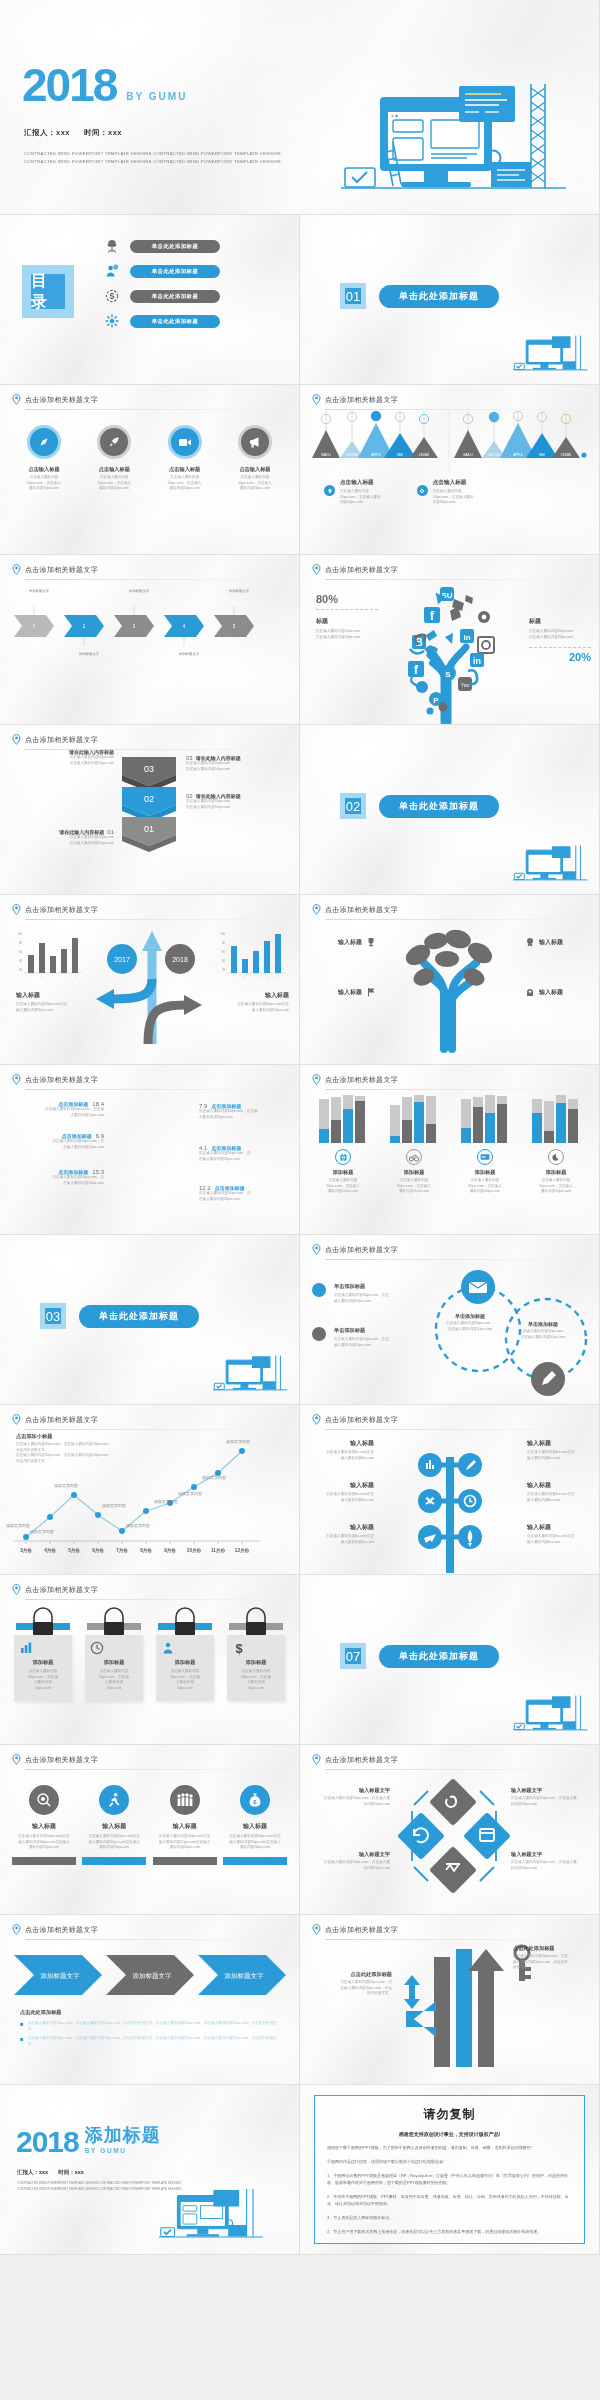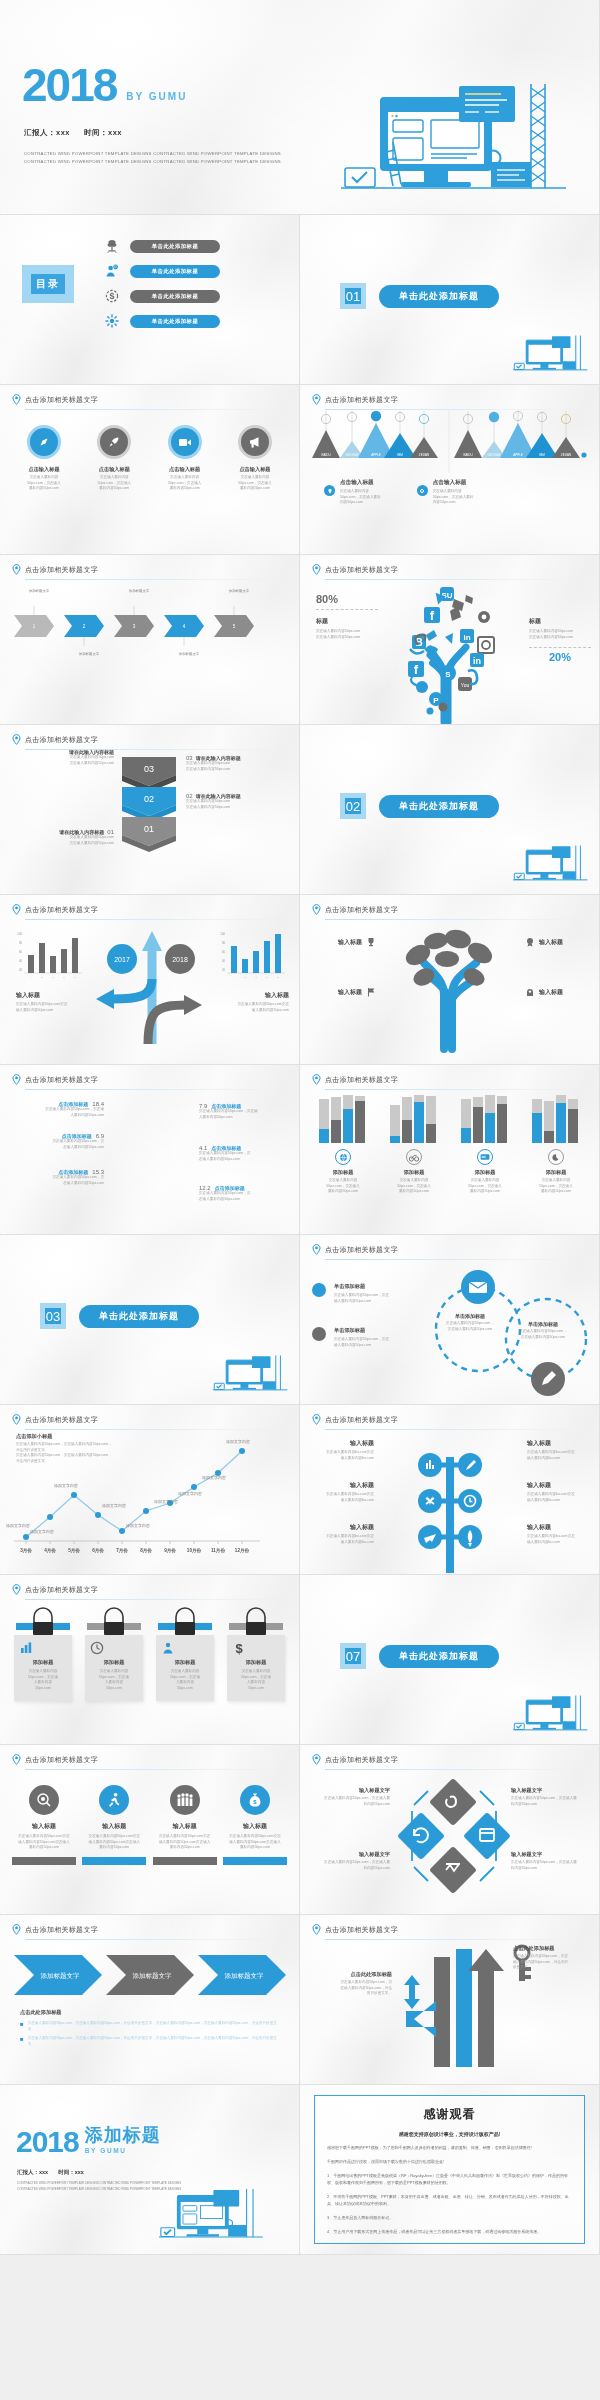--- a/index.html
+++ b/index.html
@@ -48,23 +48,23 @@
   .cover-meta{ font-size:7.5px; font-weight:bold; color:#3b3b3b; letter-spacing:.5px;}
   .cover-eng { font-size:4.3px; color:#7b7b7b; letter-spacing:.25px; line-height:1.85; white-space:nowrap;}
 
   
   .pill { border-radius:999px; display:flex; align-items:center; justify-content:center;
           color:#fff; font-weight:bold; }
   .pill.gray { background:#6d6d6d; }
   .pill.bluef{ background:#2b9bd8; }
   .numbox { display:flex; align-items:center; justify-content:center;
             color:#fff; font-size:13px; background:#2f9fdb; border:5px solid #a9d9f2;}
-  .toc-box{ width:52px; height:38px; background:#3ba3dd; border:9px solid #a2d7f3;
+  .toc-box{ width:52px; height:53px; background:#3ba3dd; border:9px solid #a2d7f3;
             display:flex; align-items:center; justify-content:center;
-            color:#fff; font-size:10px; font-weight:bold; letter-spacing:2px;}
+            color:#fff; font-size:16px; font-weight:bold; letter-spacing:2px;}
 
   .sec-pill { width:120px; height:23px; font-size:9px; letter-spacing:1px;}
   .toc-pill { width:90px; height:13px; font-size:5.3px; letter-spacing:.5px;}
 
   .circ-ico { border-radius:50%; display:flex; align-items:center; justify-content:center; color:#fff; }
   .mini-t { font-size:5.2px; font-weight:bold; color:#4b4b4b; }
   .mini-b { font-size:3.6px; color:#9b9b9b; line-height:1.55; }
   .h-in  { font-size:6px; font-weight:bold; color:#4b4b4b;}
 
   svg { display:block; overflow:visible; }
@@ -481,21 +481,21 @@
       <div style="border-top:1px dashed #c5c5c5;margin:4px 0 7px 0;"></div>
       <div class="mini-t" style="font-size:6px;">标题</div>
       <div class="mini-b" style="white-space:pre-line;margin-top:3px;">页左输入要标内容50px.com
 页左输入要标内容50px.com</div>
     </div>
     <div style="position:absolute;right:8px;top:62px;width:62px;">
       <div class="mini-t" style="font-size:6px;">标题</div>
       <div class="mini-b" style="white-space:pre-line;margin-top:3px;">页左输入要标内容50px.com
 页左输入要标内容50px.com</div>
       <div style="border-top:1px dashed #c5c5c5;margin:7px 0 3px 0;"></div>
-      <div style="font-size:11px;font-weight:bold;color:#2b9bd8;text-align:center;">20%</div>
+      <div style="font-size:11px;font-weight:bold;color:#2b9bd8;text-align:right;">20%</div>
     </div>
     <div style="position:absolute;left:82px;top:22px;">
       <svg width="130" height="145" viewBox="0 0 130 145">
         <path d="M62 145 L62 100 C62 88 54 82 48 72 M66 145 L66 100 C66 86 76 80 84 70 M64 104 C64 92 56 86 48 78" stroke="#2b9bd8" stroke-width="7" fill="none" stroke-linecap="round"></path>
         <path d="M64 104 C64 90 70 84 78 76 M64 110 C64 98 58 92 50 86" stroke="#2b9bd8" stroke-width="6" fill="none" stroke-linecap="round"></path>
         <g>
           <rect x="42" y="30" width="16" height="16" rx="2" fill="#2b9bd8"></rect>
             <text x="50" y="43" font-size="13" font-weight="bold" fill="#fff" text-anchor="middle">f</text>
           <rect x="30" y="58" width="14" height="14" rx="2" fill="#2b9bd8"></rect>
             <text x="37" y="69" font-size="10" font-weight="bold" fill="#fff" text-anchor="middle">B</text>
@@ -1546,21 +1546,21 @@
             <line x1="190" y1="0" x2="190" y2="104"></line>
             <line x1="204" y1="0" x2="204" y2="104"></line>
             <line x1="0" y1="104" x2="225" y2="104"></line>
           </g>
         </svg>
     </div>
   </div>
 
   <div class="slide">
     <div class="cw-box">
-      <div class="cw-title">感谢观看</div>
+      <div class="cw-title">请勿复制</div>
       <div class="cw-sub">感谢您支持原创设计事业，支持设计版权产品!</div>
       <div class="cw-p">感谢您下载千图网的PPT模板，为了您和千图网人及原创作者的利益，请勿复制、传播、销售，否则将承担法律责任!</div>
       <div class="cw-p">千图网对作品进行授权，按照市场下载次数的十倍进行赔偿取业金!</div>
       <div class="cw-p">1、千图网站出售的PPT模板是免版税类（RF：Royalty-free）正版受《中华人民共和国著作法》和《世界版权公约》的保护，作品的所有权、版权和著作权归千图网所有，您下载的是PPT模板素材的使用权。</div>
       <div class="cw-p">2、不得将千图网的PPT模板、PPT素材，本身用于再出售、或者出租、出借、转让、分销、发布或者作为礼供给人使用，不得转授权、出卖、转让本协议或本协议中的权利。</div>
       <div class="cw-p">3、禁止把作品放入商标或服务标记。</div>
       <div class="cw-p">4、禁止用户用下载形式在网上传播作品，或者作品可以让第三方授权或者其单独地下载，或通过转移电话服务系统传播。</div>
     </div>
   </div>
 

